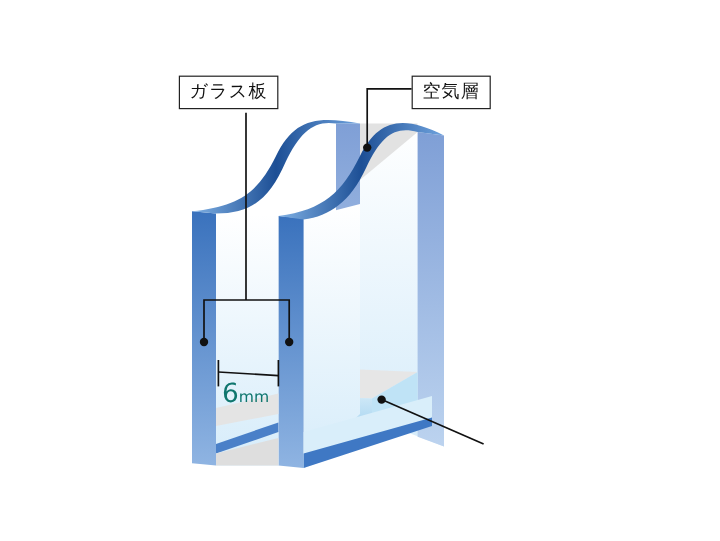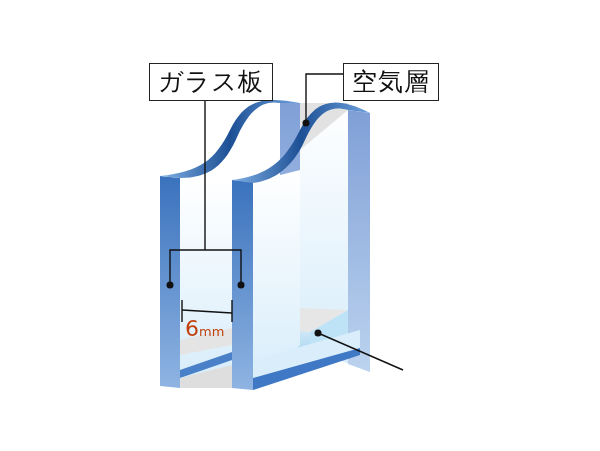--- a/index.html
+++ b/index.html
@@ -1,22 +1,22 @@
 <!DOCTYPE html>
 <html><head>
 <meta charset="utf-8">
 <style>
   html, body { margin: 0; padding: 0; background: #ffffff; }
   body { width: 600px; height: 451px; position: relative; overflow: hidden;
          font-family: "DejaVu Sans", sans-serif; }
   #stage { position: absolute; left: 0; top: 0; width: 600px; height: 451px; }
   .label-box { position: absolute; background: #fff; border: 1.5px solid #222;
-               font-size: 25px; color: #111; line-height: 1; padding: 5px 8px 6px 8px;
+               font-size: 15px; color: #111; line-height: 1; padding: 5px 8px 6px 8px;
                white-space: nowrap; letter-spacing: 1px; box-sizing: border-box; }
-  .dim { position: absolute; font-size: 22px; color: #c2410c; line-height: 1; }
+  .dim { position: absolute; font-size: 22px; color: #0f766e; line-height: 1; }
   .dim .unit { font-size: 13px; }
 </style>
 </head>
 <body>
 
 <div id="stage">
 <svg width="600" height="451" viewBox="0 0 600 451">
   <defs>
     <linearGradient id="edgeDark" x1="0" y1="0" x2="0" y2="1">
       <stop offset="0" stop-color="#3a72bd"></stop>

